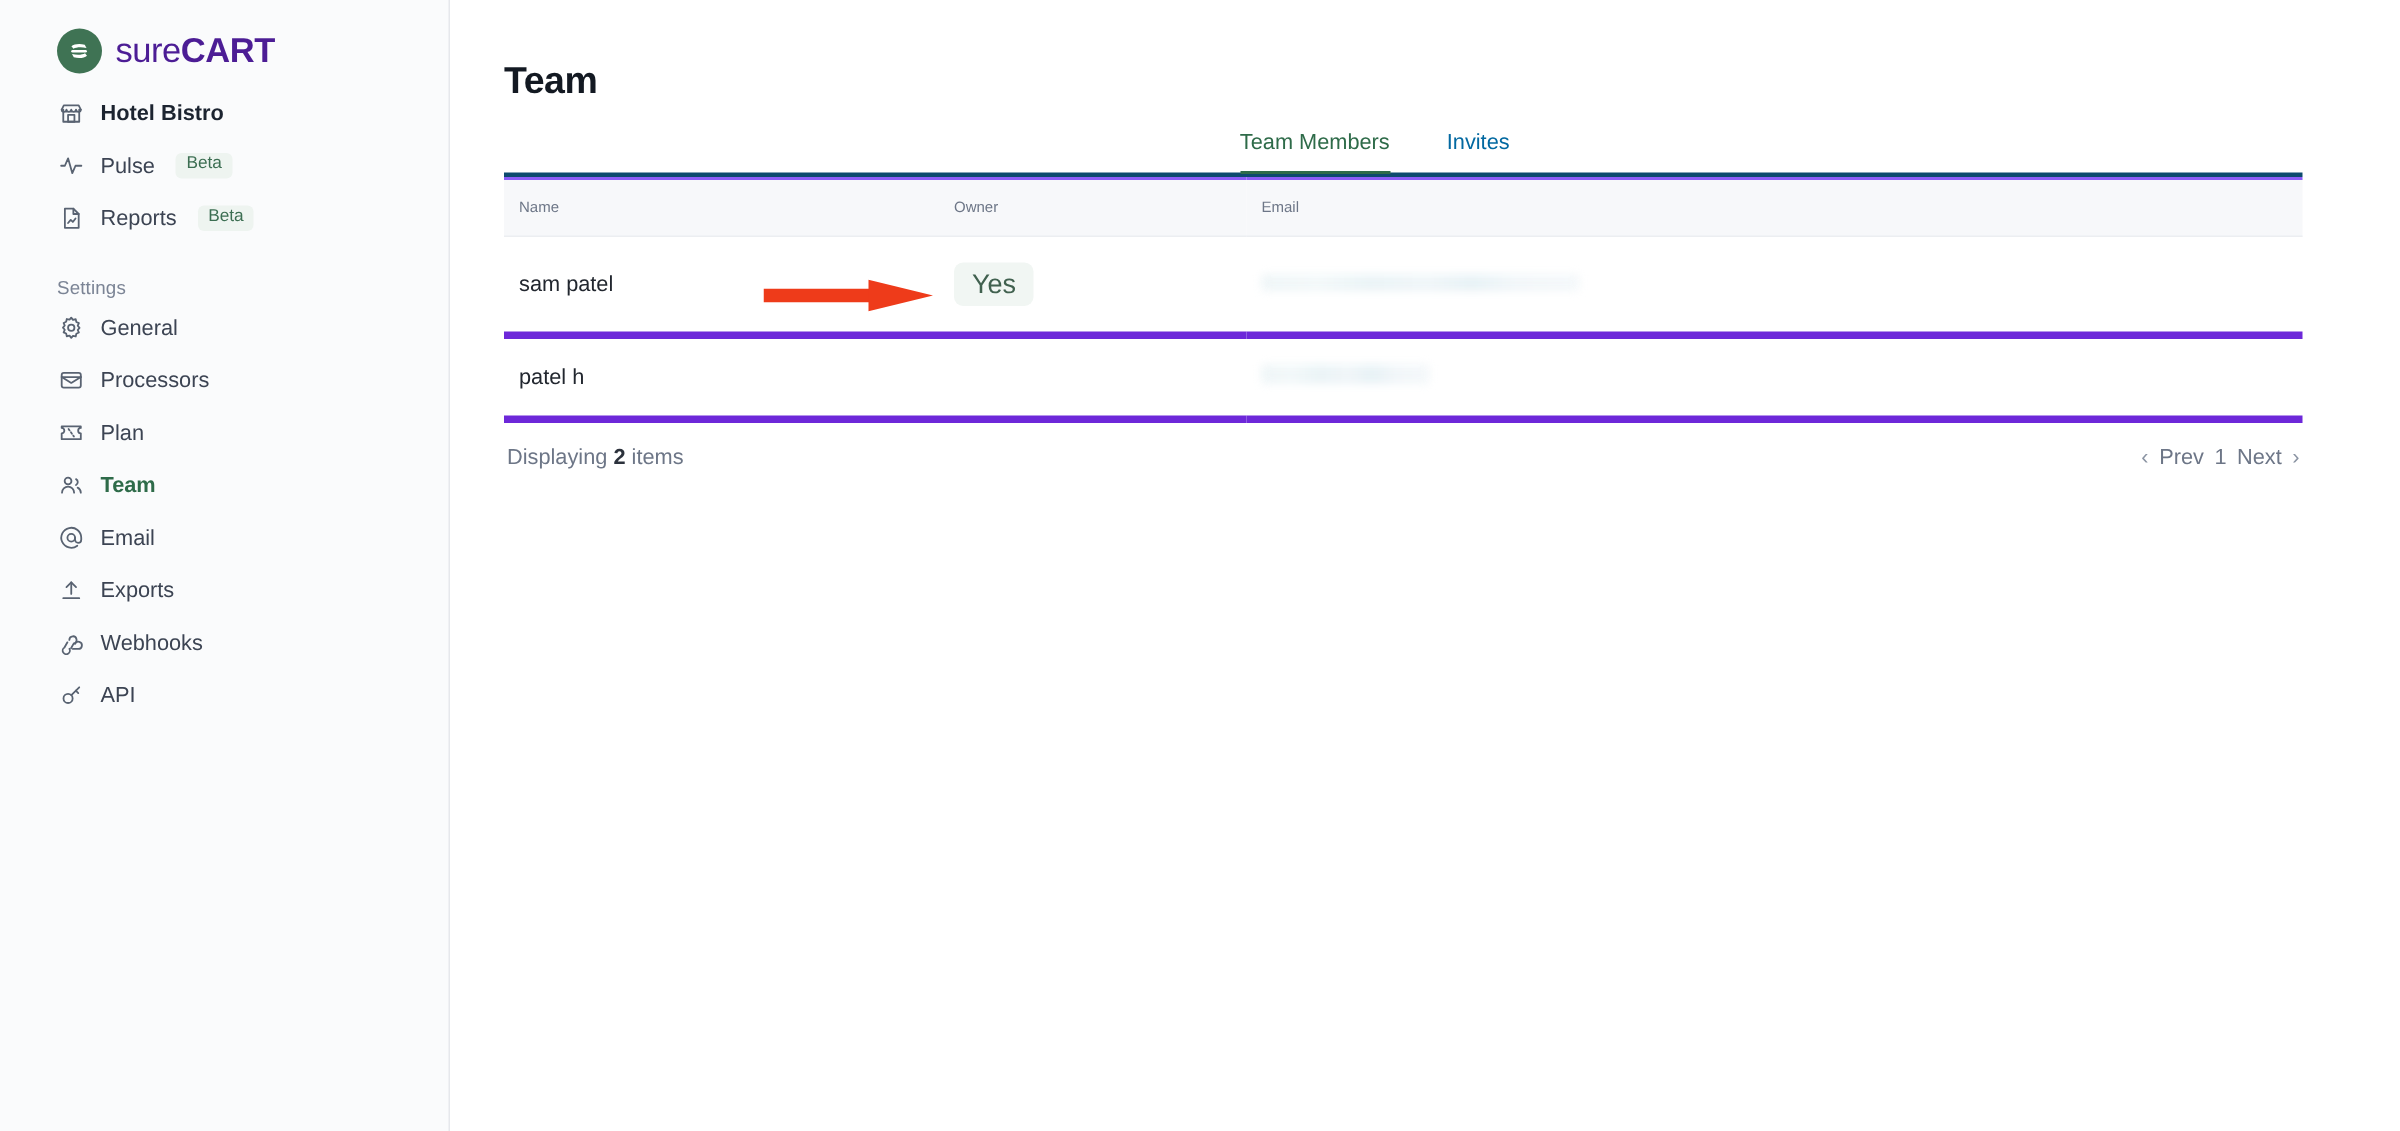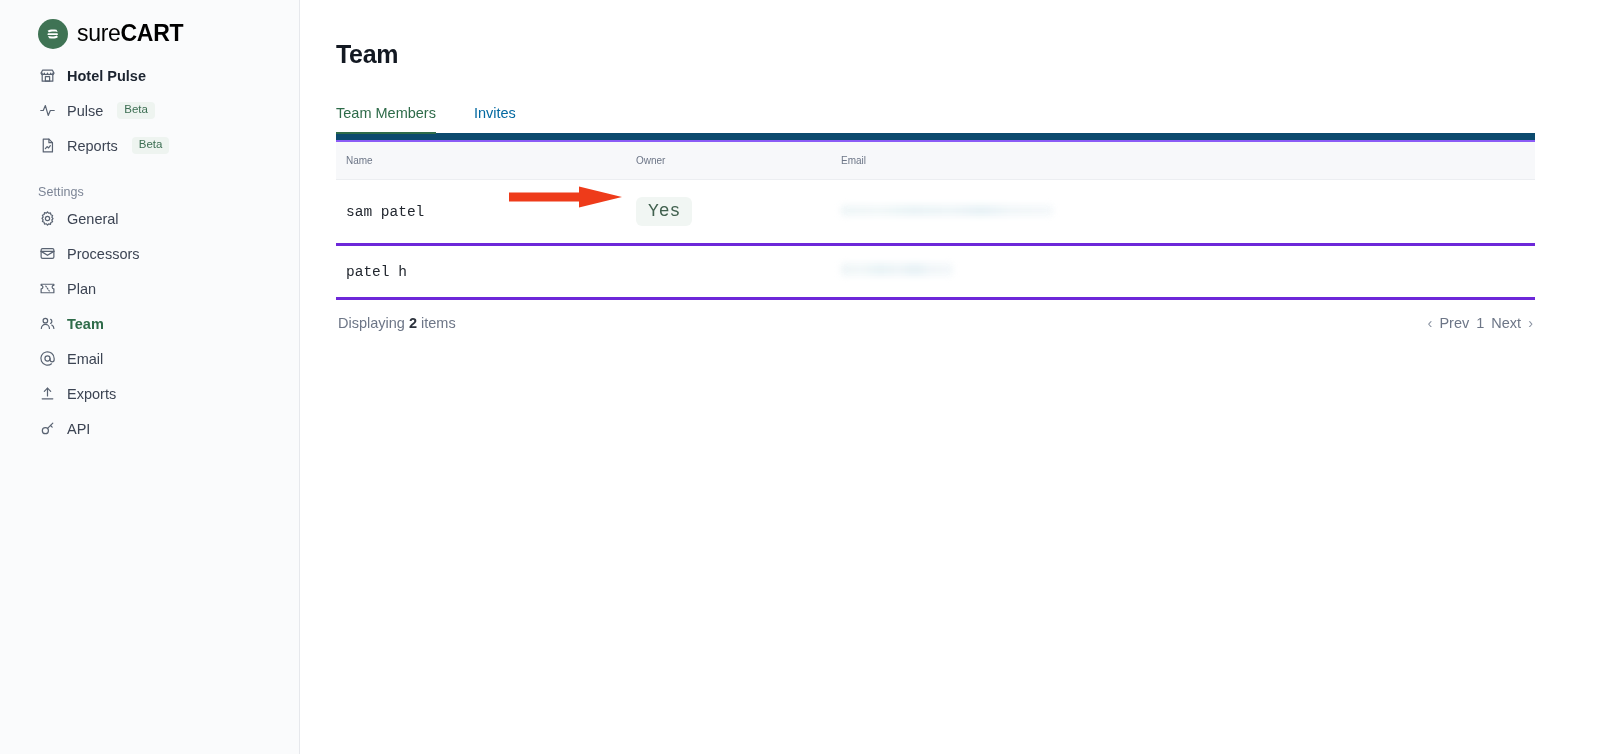--- a/index.html
+++ b/index.html
@@ -39,21 +39,21 @@
   .logo-mark {
     width: 30px; height: 30px;
     border-radius: 50%;
     background: #3f7354;
     display: flex; align-items: center; justify-content: center;
     flex: 0 0 30px;
   }
   .logo-text {
     font-size: 23px;
     letter-spacing: -0.3px;
-    color: #000000;
+    color: #4c1d95;
     line-height: 1;
     white-space: nowrap;
   }
   .logo-text .lt-light { font-weight: 400; }
   .logo-text .lt-bold { font-weight: 700; }
 
   .nav { margin-top: 24px; }
   .nav-item {
     display: flex;
     align-items: center;
@@ -103,22 +103,23 @@
   .page-title {
     font-size: 25px;
     font-weight: 700;
     color: #131922;
     letter-spacing: -0.3px;
     margin: 10px 0 0 0;
   }
   .tabs {
     display: flex;
     gap: 0;
-    margin-top: 36px;
-    border-bottom: 7px solid #0c4a6e;
+    margin-top: 18px;
+    border-bottom: 3px solid #0c4a6e;
+    justify-content: center;
   }
   .tab {
     font-size: 14.5px;
     color: #0369a1;
     padding: 0 0 11px 0;
     margin-right: 38px;
     cursor: pointer;
     border-bottom: 2.5px solid transparent;
     margin-bottom: -1px;
   }
@@ -140,24 +141,23 @@
     font-weight: 400;
     color: #6d7687;
     padding: 13px 0 13px 10px;
     border-bottom: 1px solid #eceef1;
     border-top: 2px solid #8b5cf6;
   }
   .table td {
     font-size: 14.5px;
     color: #22272f;
     padding: 17px 0 17px 10px;
-    border-bottom: 3px solid #6d28d9;
+    border-bottom: 5px solid #6d28d9;
     vertical-align: middle;
     height: 50px;
-    font-family: Liberation Mono, monospace;
   }
   .col-name  { width: 290px; }
   .col-owner { width: 205px; }
   .col-email { width: auto; }
 
   .yes-pill {
     display: inline-block;
     background: #f1f6f3;
     color: #41614f;
     font-size: 18px;
@@ -223,21 +223,21 @@
 
       <div class="nav-item store">
         <span class="nav-ico">
           <svg width="17" height="17" viewBox="0 0 24 24" fill="none" stroke="currentColor" stroke-width="1.7" stroke-linecap="round" stroke-linejoin="round">
             <path d="M3 8.5 L5 4.5 H19 L21 8.5"></path>
             <path d="M4.5 8.5 V20 H19.5 V8.5"></path>
             <path d="M3 8.5 a2.2 2.2 0 0 0 4.5 0 a2.2 2.2 0 0 0 4.5 0 a2.2 2.2 0 0 0 4.5 0 a2.2 2.2 0 0 0 4.5 0"></path>
             <rect x="9" y="13.5" width="6" height="6.5"></rect>
           </svg>
         </span>
-        <span class="nav-label">Hotel Pulse</span>
+        <span class="nav-label">Hotel Bistro</span>
       </div>
 
       <div class="nav-item">
         <span class="nav-ico">
           <svg width="17" height="17" viewBox="0 0 24 24" fill="none" stroke="currentColor" stroke-width="1.7" stroke-linecap="round" stroke-linejoin="round">
             <path d="M2.5 12 H6 L9 5 L13 19 L16 12 H21.5"></path>
           </svg>
         </span>
         <span class="nav-label">Pulse</span>
         <span class="badge-beta">Beta</span>
@@ -316,20 +316,30 @@
         <span class="nav-ico">
           <svg width="17" height="17" viewBox="0 0 24 24" fill="none" stroke="currentColor" stroke-width="1.7" stroke-linecap="round" stroke-linejoin="round">
             <path d="M12 15.5 V4.5"></path>
             <path d="M7.5 9 L12 4.5 L16.5 9"></path>
             <path d="M4.5 19.5 H19.5"></path>
           </svg>
         </span>
         <span class="nav-label">Exports</span>
       </div>
 
+      <div class="nav-item">
+        <span class="nav-ico">
+          <svg width="17" height="17" viewBox="0 0 24 24" fill="none" stroke="currentColor" stroke-width="1.7" stroke-linecap="round" stroke-linejoin="round">
+            <path d="M10.2 9.3 a3.4 3.4 0 1 1 4.2 3.3 l-2.6 4.6"></path>
+            <path d="M8.4 11.6 L5.6 16.4 a3.4 3.4 0 1 0 4.7 1.3"></path>
+            <path d="M13.5 17.8 h5.1 a3.4 3.4 0 1 0-3.1-4.7"></path>
+          </svg>
+        </span>
+        <span class="nav-label">Webhooks</span>
+      </div>
 
       <div class="nav-item">
         <span class="nav-ico">
           <svg width="17" height="17" viewBox="0 0 24 24" fill="none" stroke="currentColor" stroke-width="1.7" stroke-linecap="round" stroke-linejoin="round">
             <circle cx="9" cy="15" r="4.3"></circle>
             <path d="M12.1 11.9 L19.5 4.5"></path>
             <path d="M16.3 7.7 L18.6 10"></path>
           </svg>
         </span>
         <span class="nav-label">API</span>

